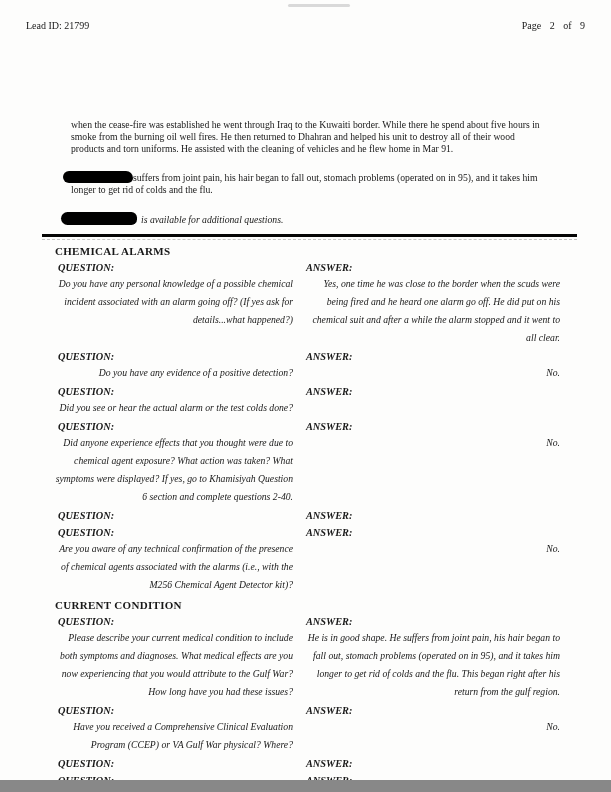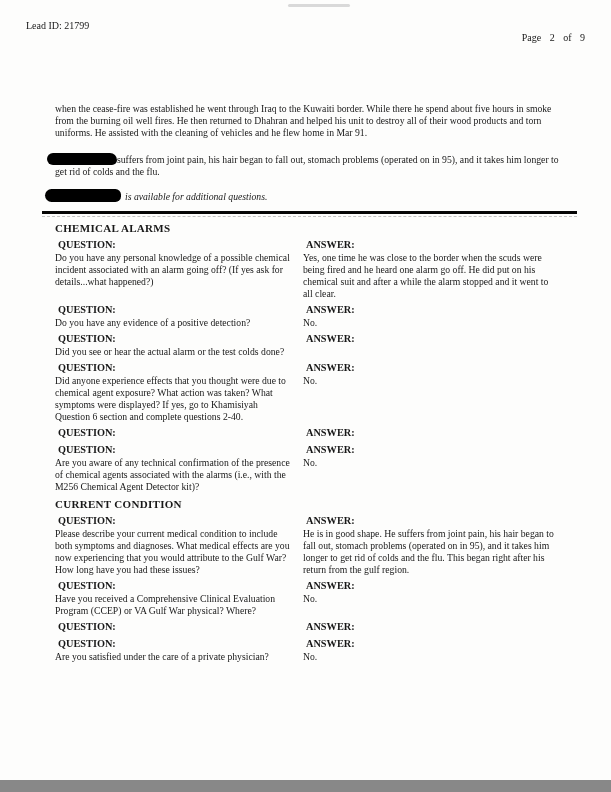--- a/index.html
+++ b/index.html
@@ -20,28 +20,28 @@
     background: #d9d9d9;
     border-radius: 2px;
   }
   .header {
     position: absolute;
     top: 20px; left: 26px; right: 26px;
     display: flex;
     justify-content: space-between;
     font-size: 10px;
   }
-  .page-label { word-spacing: 6px; margin-top: 12px; }
+  .page-label { word-spacing: 6px; }
   .body {
     position: absolute;
     top: 103px; left: 55px;
     width: 507px;
   }
   .para {
-    margin: 0;
+    margin: 16px;
     font-size: 9.7px;
     line-height: 12px;
   }
   .para-1 { margin-bottom: 14px; }
   .para-2 { margin-bottom: 11px; }
   .para-3 { margin-bottom: 8px; font-style: italic; }
   .redaction {
     display: inline-block;
     background: #000;
     vertical-align: text-bottom;
@@ -73,32 +73,34 @@
     font-size: 11px;
     font-weight: bold;
     letter-spacing: 0.3px;
     line-height: 13px;
     margin: 5px 0 4px 0;
   }
   .qa-row {
     display: grid;
     grid-template-columns: 248px 1fr;
     margin-bottom: 4px;
+    font-style: italic;
   }
   .qa-label {
     font-weight: bold;
     font-size: 10.3px;
     line-height: 12px;
     margin-bottom: 1px;
     padding-left: 3px;
   }
   .qa-text {
     font-size: 9.7px;
-    line-height: 12px;
+    line-height: 18px;
     padding-right: 10px;
+    text-align: right;
   }
   .a-col .qa-text { padding-right: 2px; }
 </style>
 </head>
 <body>
 
 <div class="page">
 
   <div class="scan-artifact-top"></div>
 

